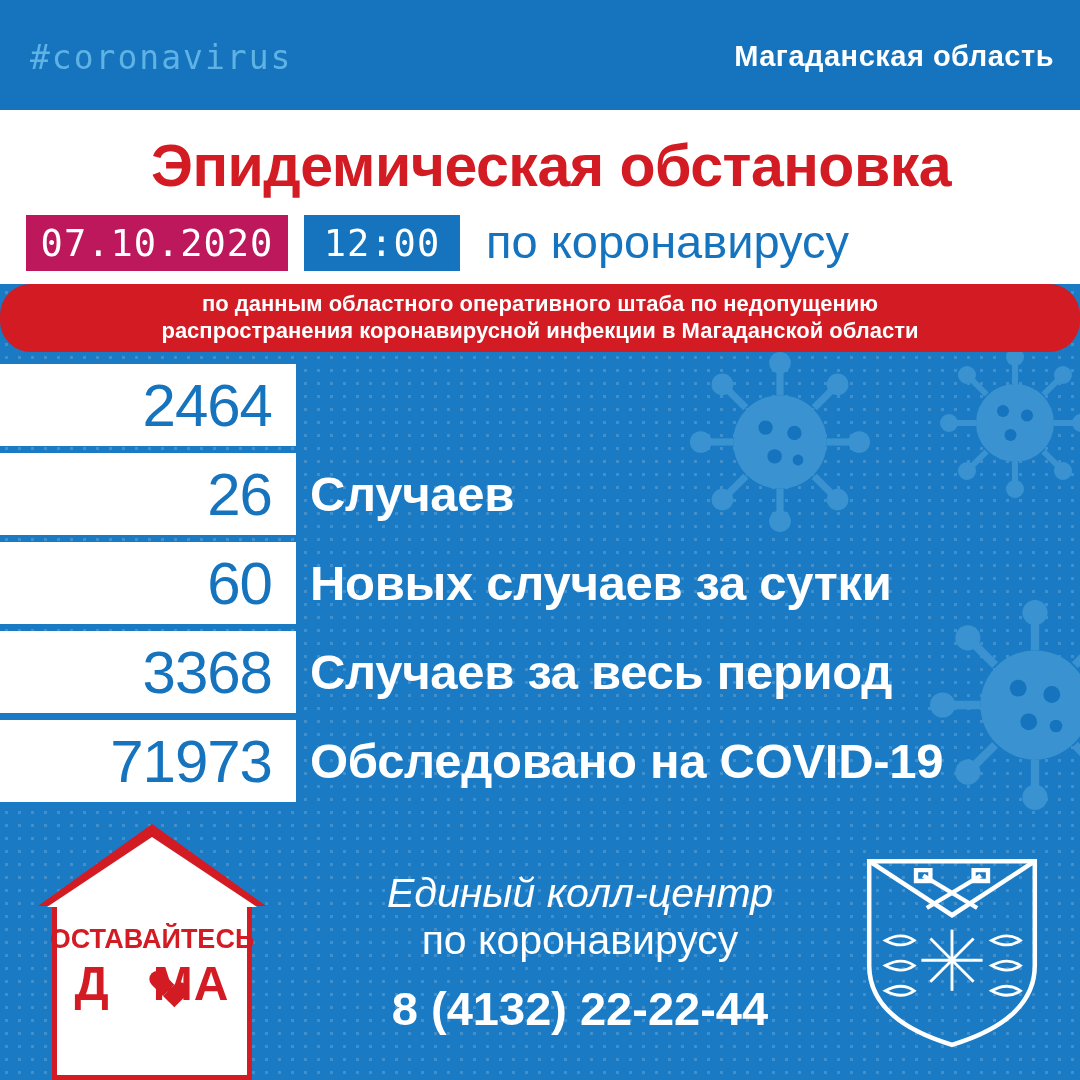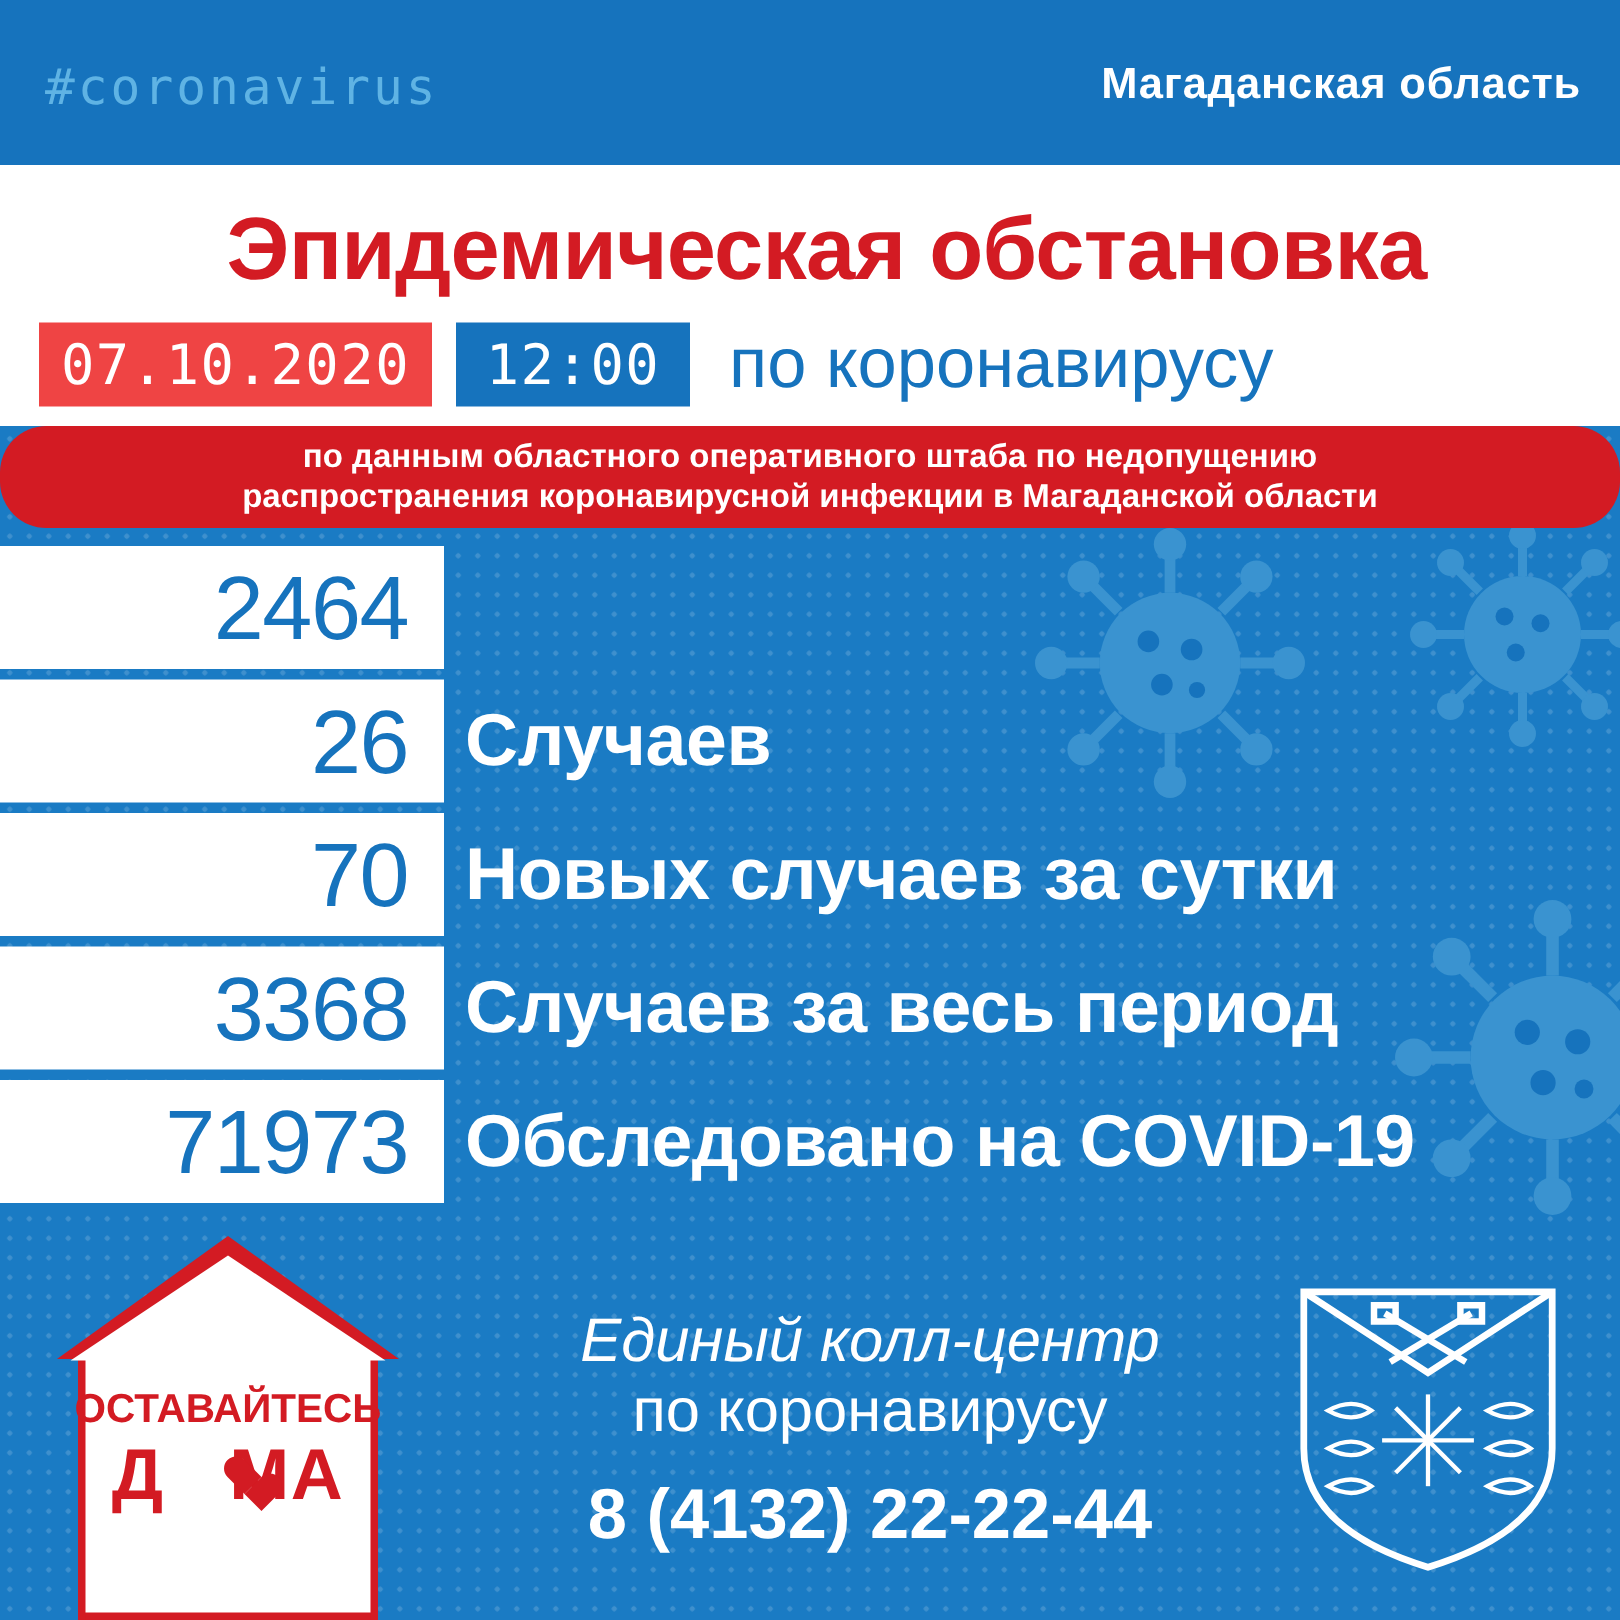--- a/index.html
+++ b/index.html
@@ -79,21 +79,21 @@
     font-weight: bold;
     letter-spacing: -0.5px;
     padding-left: 11px;
   }
   .date-chip {
     position: absolute;
     left: 26px;
     top: 97px;
     width: 262px;
     height: 56px;
-    background: #ef4444;
+    background: #be185d;
     color: #ffffff;
     font-size: 37px;
     font-family: "DejaVu Sans Mono", monospace;
     display: flex;
     align-items: center;
     justify-content: center;
     letter-spacing: 1px;
   }
   .time-chip {
     position: absolute;
@@ -447,21 +447,21 @@
     </div>
 
     <div class="stat-row">
       <div class="stat-num-bg"></div>
       <div class="stat-num">26</div>
       <div class="stat-label">Случаев</div>
     </div>
 
     <div class="stat-row">
       <div class="stat-num-bg"></div>
-      <div class="stat-num">70</div>
+      <div class="stat-num">60</div>
       <div class="stat-label">Новых случаев за сутки</div>
     </div>
 
     <div class="stat-row">
       <div class="stat-num-bg"></div>
       <div class="stat-num">3368</div>
       <div class="stat-label">Случаев за весь период</div>
     </div>
 
     <div class="stat-row">

